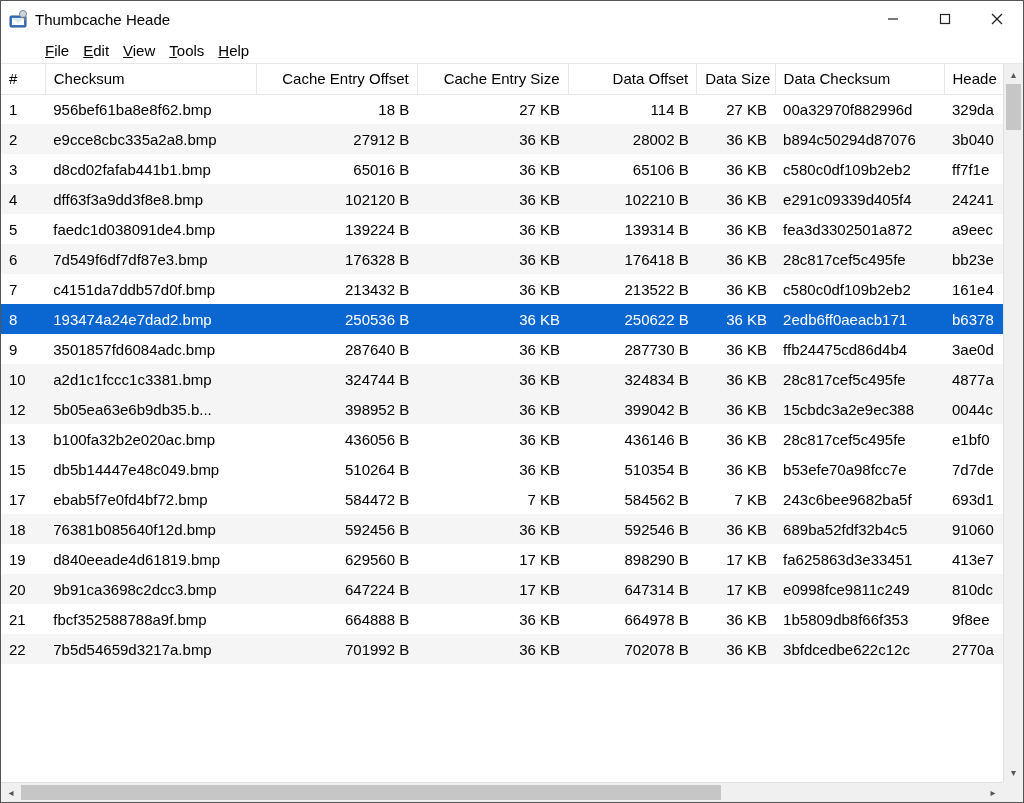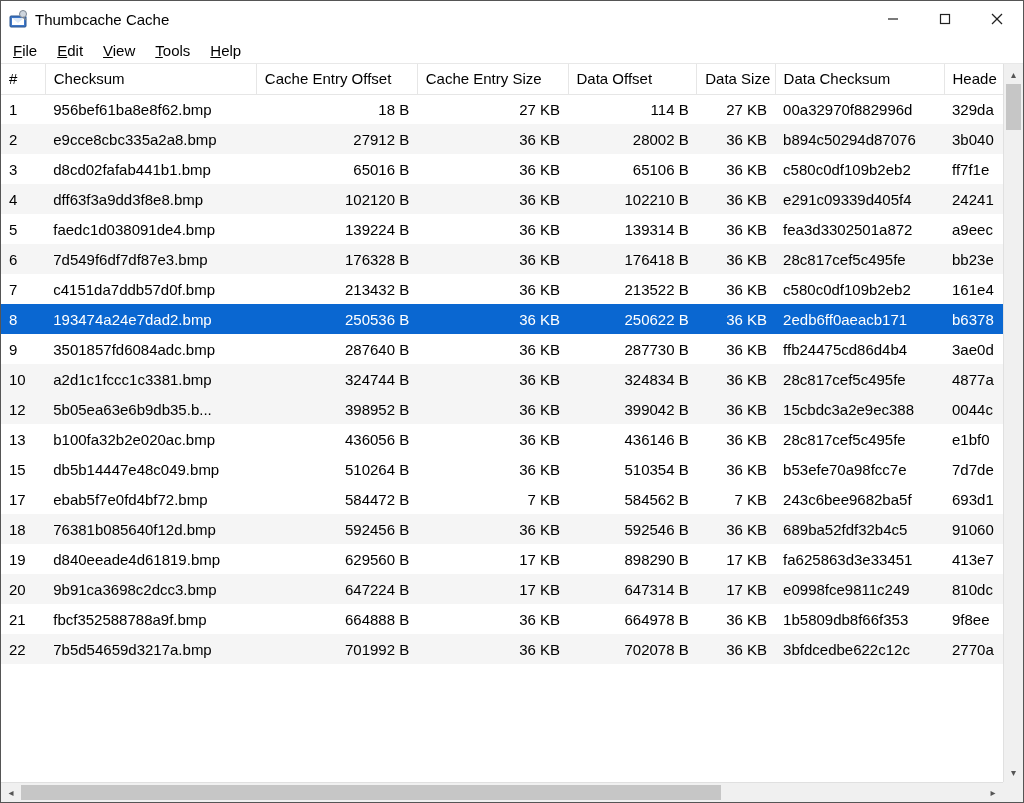--- a/index.html
+++ b/index.html
@@ -41,22 +41,23 @@
     width: 52px; height: 36px;
     display: flex; align-items: center; justify-content: center;
     color: #222;
   }
   .win-btn svg { width: 12px; height: 12px; stroke: #222; stroke-width: 1.2; fill: none; }
 
   .menubar {
     height: 26px;
     display: flex; align-items: center;
     padding: 0 6px;
-    gap: 8px;
+    gap: 2px;
     font-size: 15px;
+    margin-left: 32px;
   }
   .menu-item {
     padding: 2px 6px;
   }
   .menu-item .ul { text-decoration: underline; }
 
   .grid-wrap {
     flex: 1;
     overflow: hidden;
     position: relative;
@@ -72,21 +73,21 @@
     font-weight: 400;
     background: #fff;
     border-right: 1px solid #e6e6e6;
     border-bottom: 1px solid #e6e6e6;
     padding: 4px 8px 4px 8px;
     height: 30px;
     white-space: nowrap;
     overflow: hidden;
     font-size: 15px;
   }
-  th.ralign { }
+  th.ralign { text-align: right; }
   tbody td {
     padding: 0 8px;
     height: 30px;
     white-space: nowrap;
     overflow: hidden;
     font-size: 15px;
   }
   tbody tr.even { background: #f5f5f5; }
   tbody tr.odd  { background: #ffffff; }
   tbody tr.selected { background: #0a67d1; color: #fff; }
@@ -159,21 +160,21 @@
   <div class="titlebar">
     <span class="app-icon">
       <svg viewBox="0 0 18 18">
         <rect x="1" y="6" width="16" height="11" rx="1" fill="#3d76c7" stroke="#2a558e"></rect>
         <rect x="3" y="8" width="12" height="7" fill="#fff"></rect>
         <path d="M3 8 L9 13 L15 8" fill="#dbe8f7"></path>
         <circle cx="14" cy="4" r="3.5" fill="#cfd6de" stroke="#7a8490"></circle>
         <line x1="14" y1="7" x2="17" y2="10" stroke="#7a8490" stroke-width="1.6"></line>
       </svg>
     </span>
-    <span class="title">Thumbcache Cache</span>
+    <span class="title">Thumbcache Heade</span>
     <div class="win-controls">
       <div class="win-btn">
         <svg viewBox="0 0 12 12">
             <line x1="1" y1="6" x2="11" y2="6"></line>
           </svg>
       </div>
       <div class="win-btn">
         <svg viewBox="0 0 12 12">
             <rect x="1.5" y="1.5" width="9" height="9"></rect>
           </svg>

